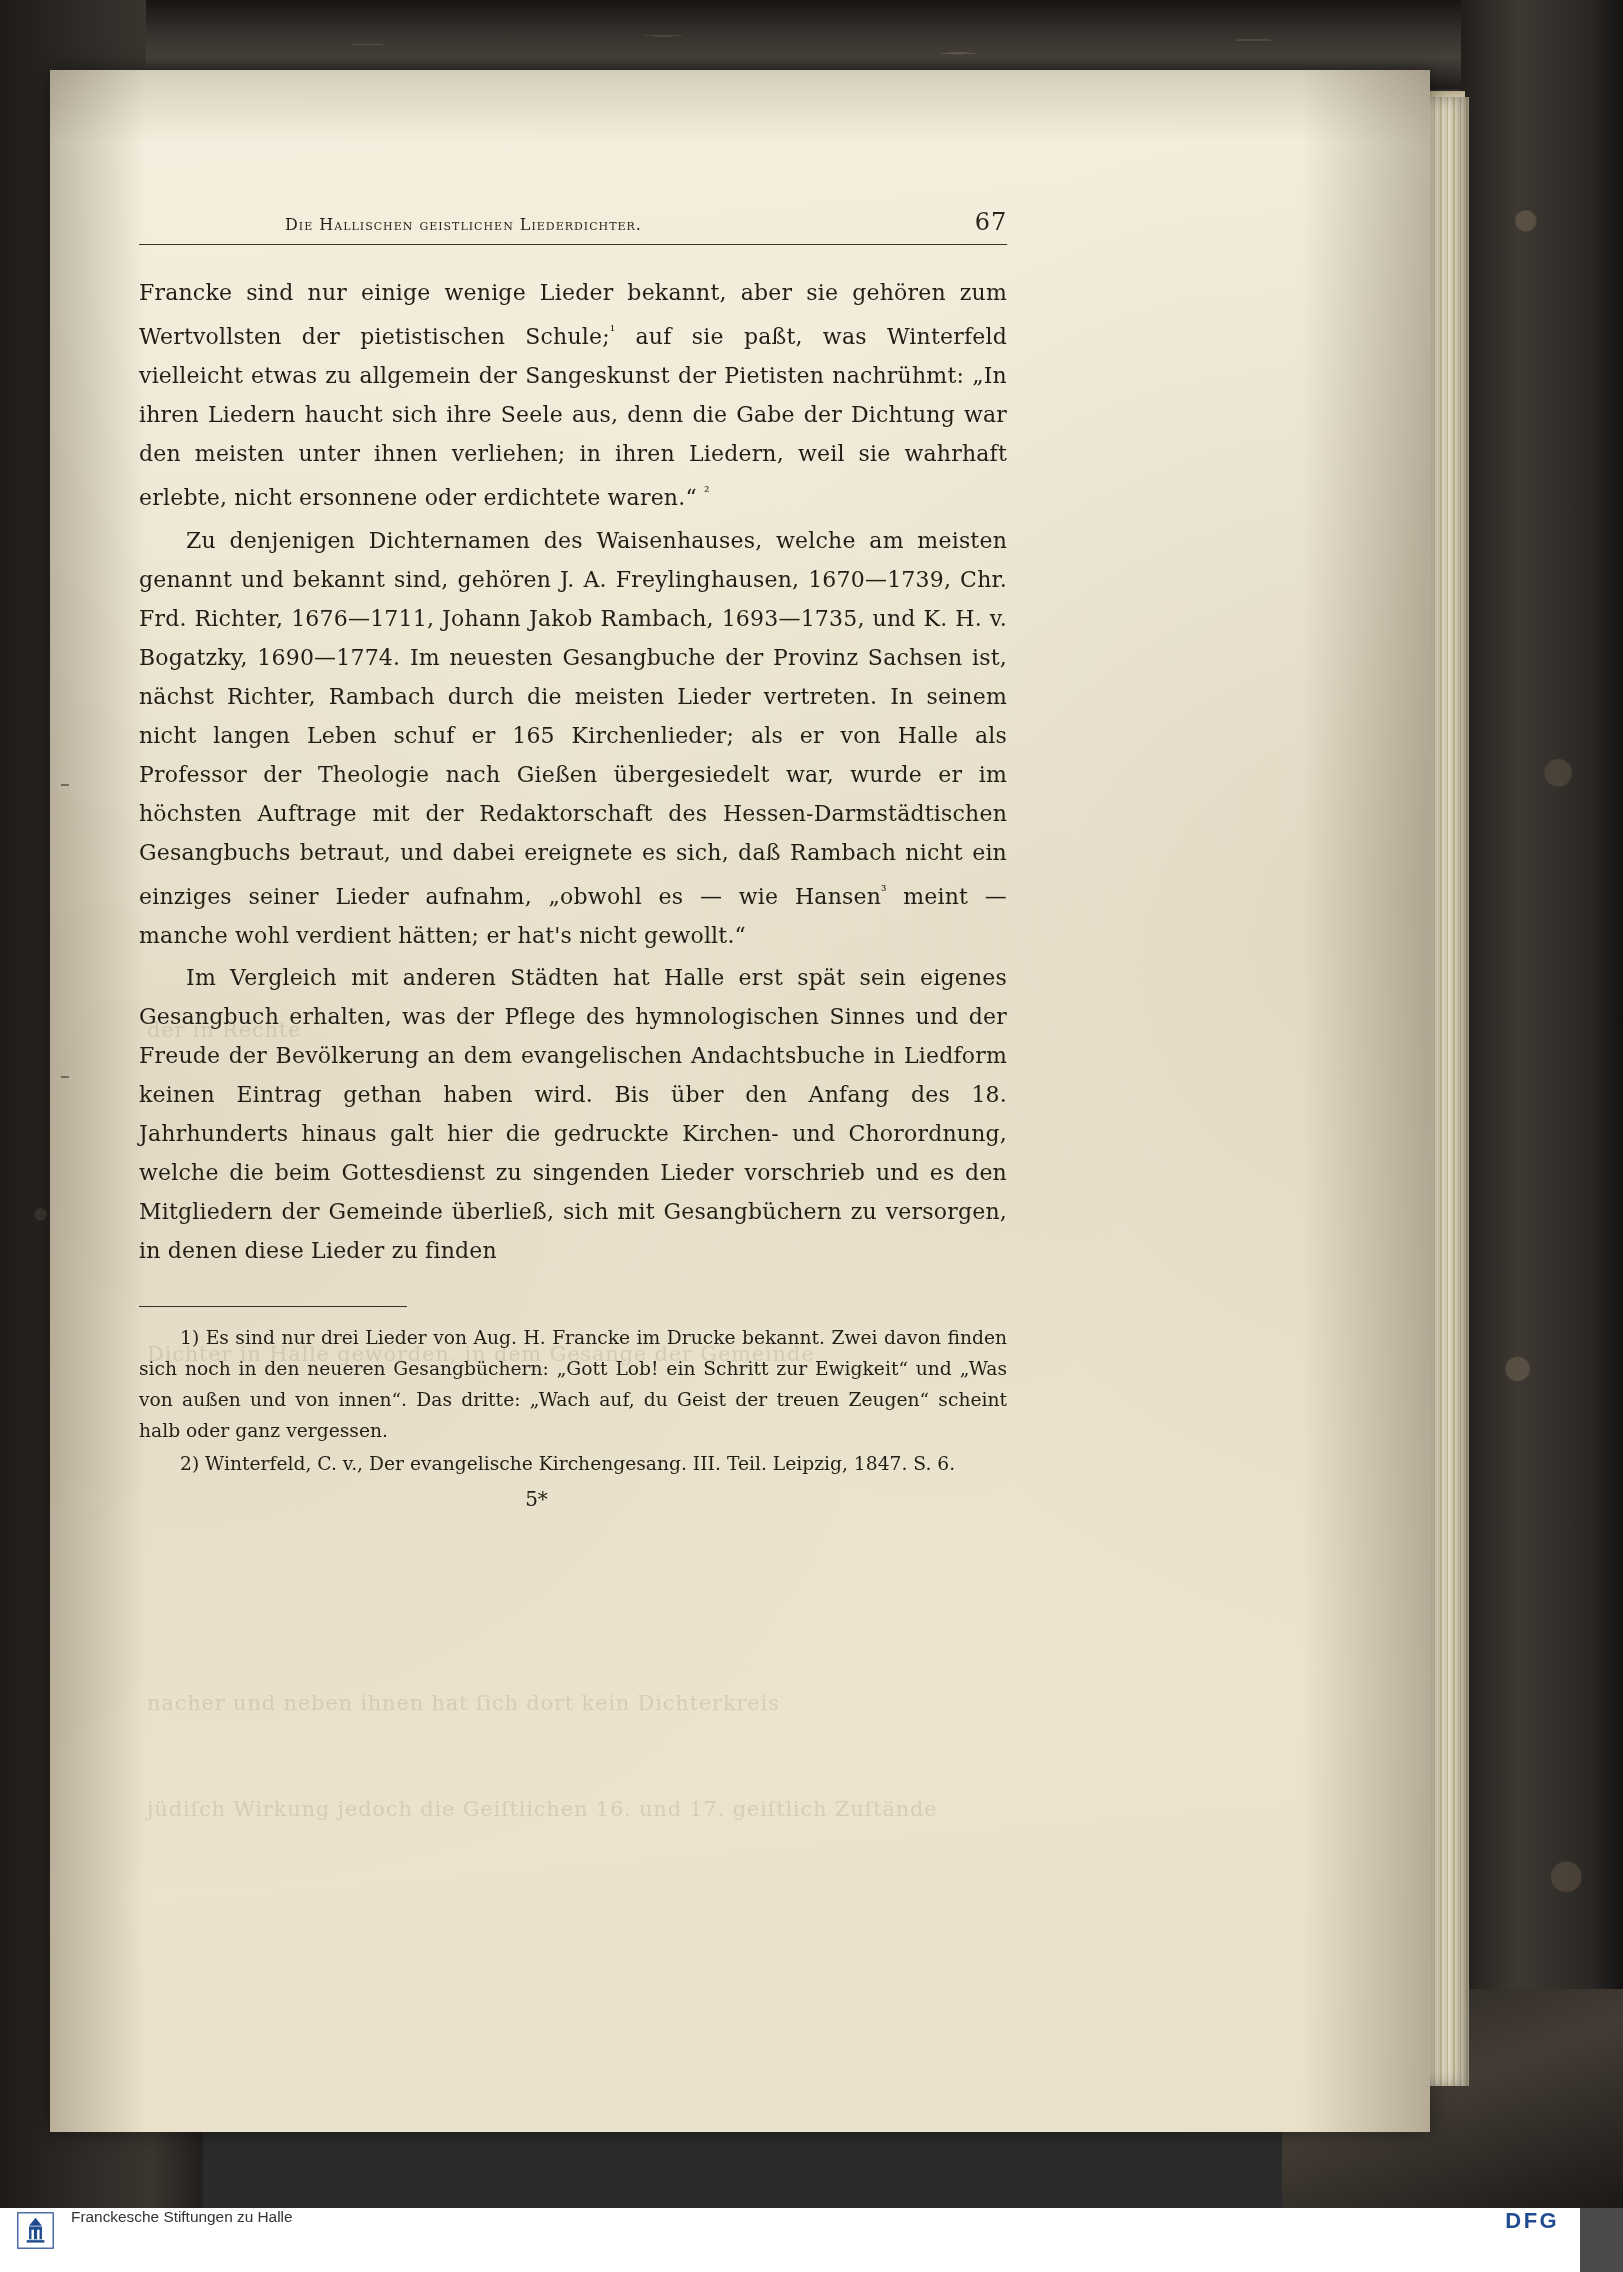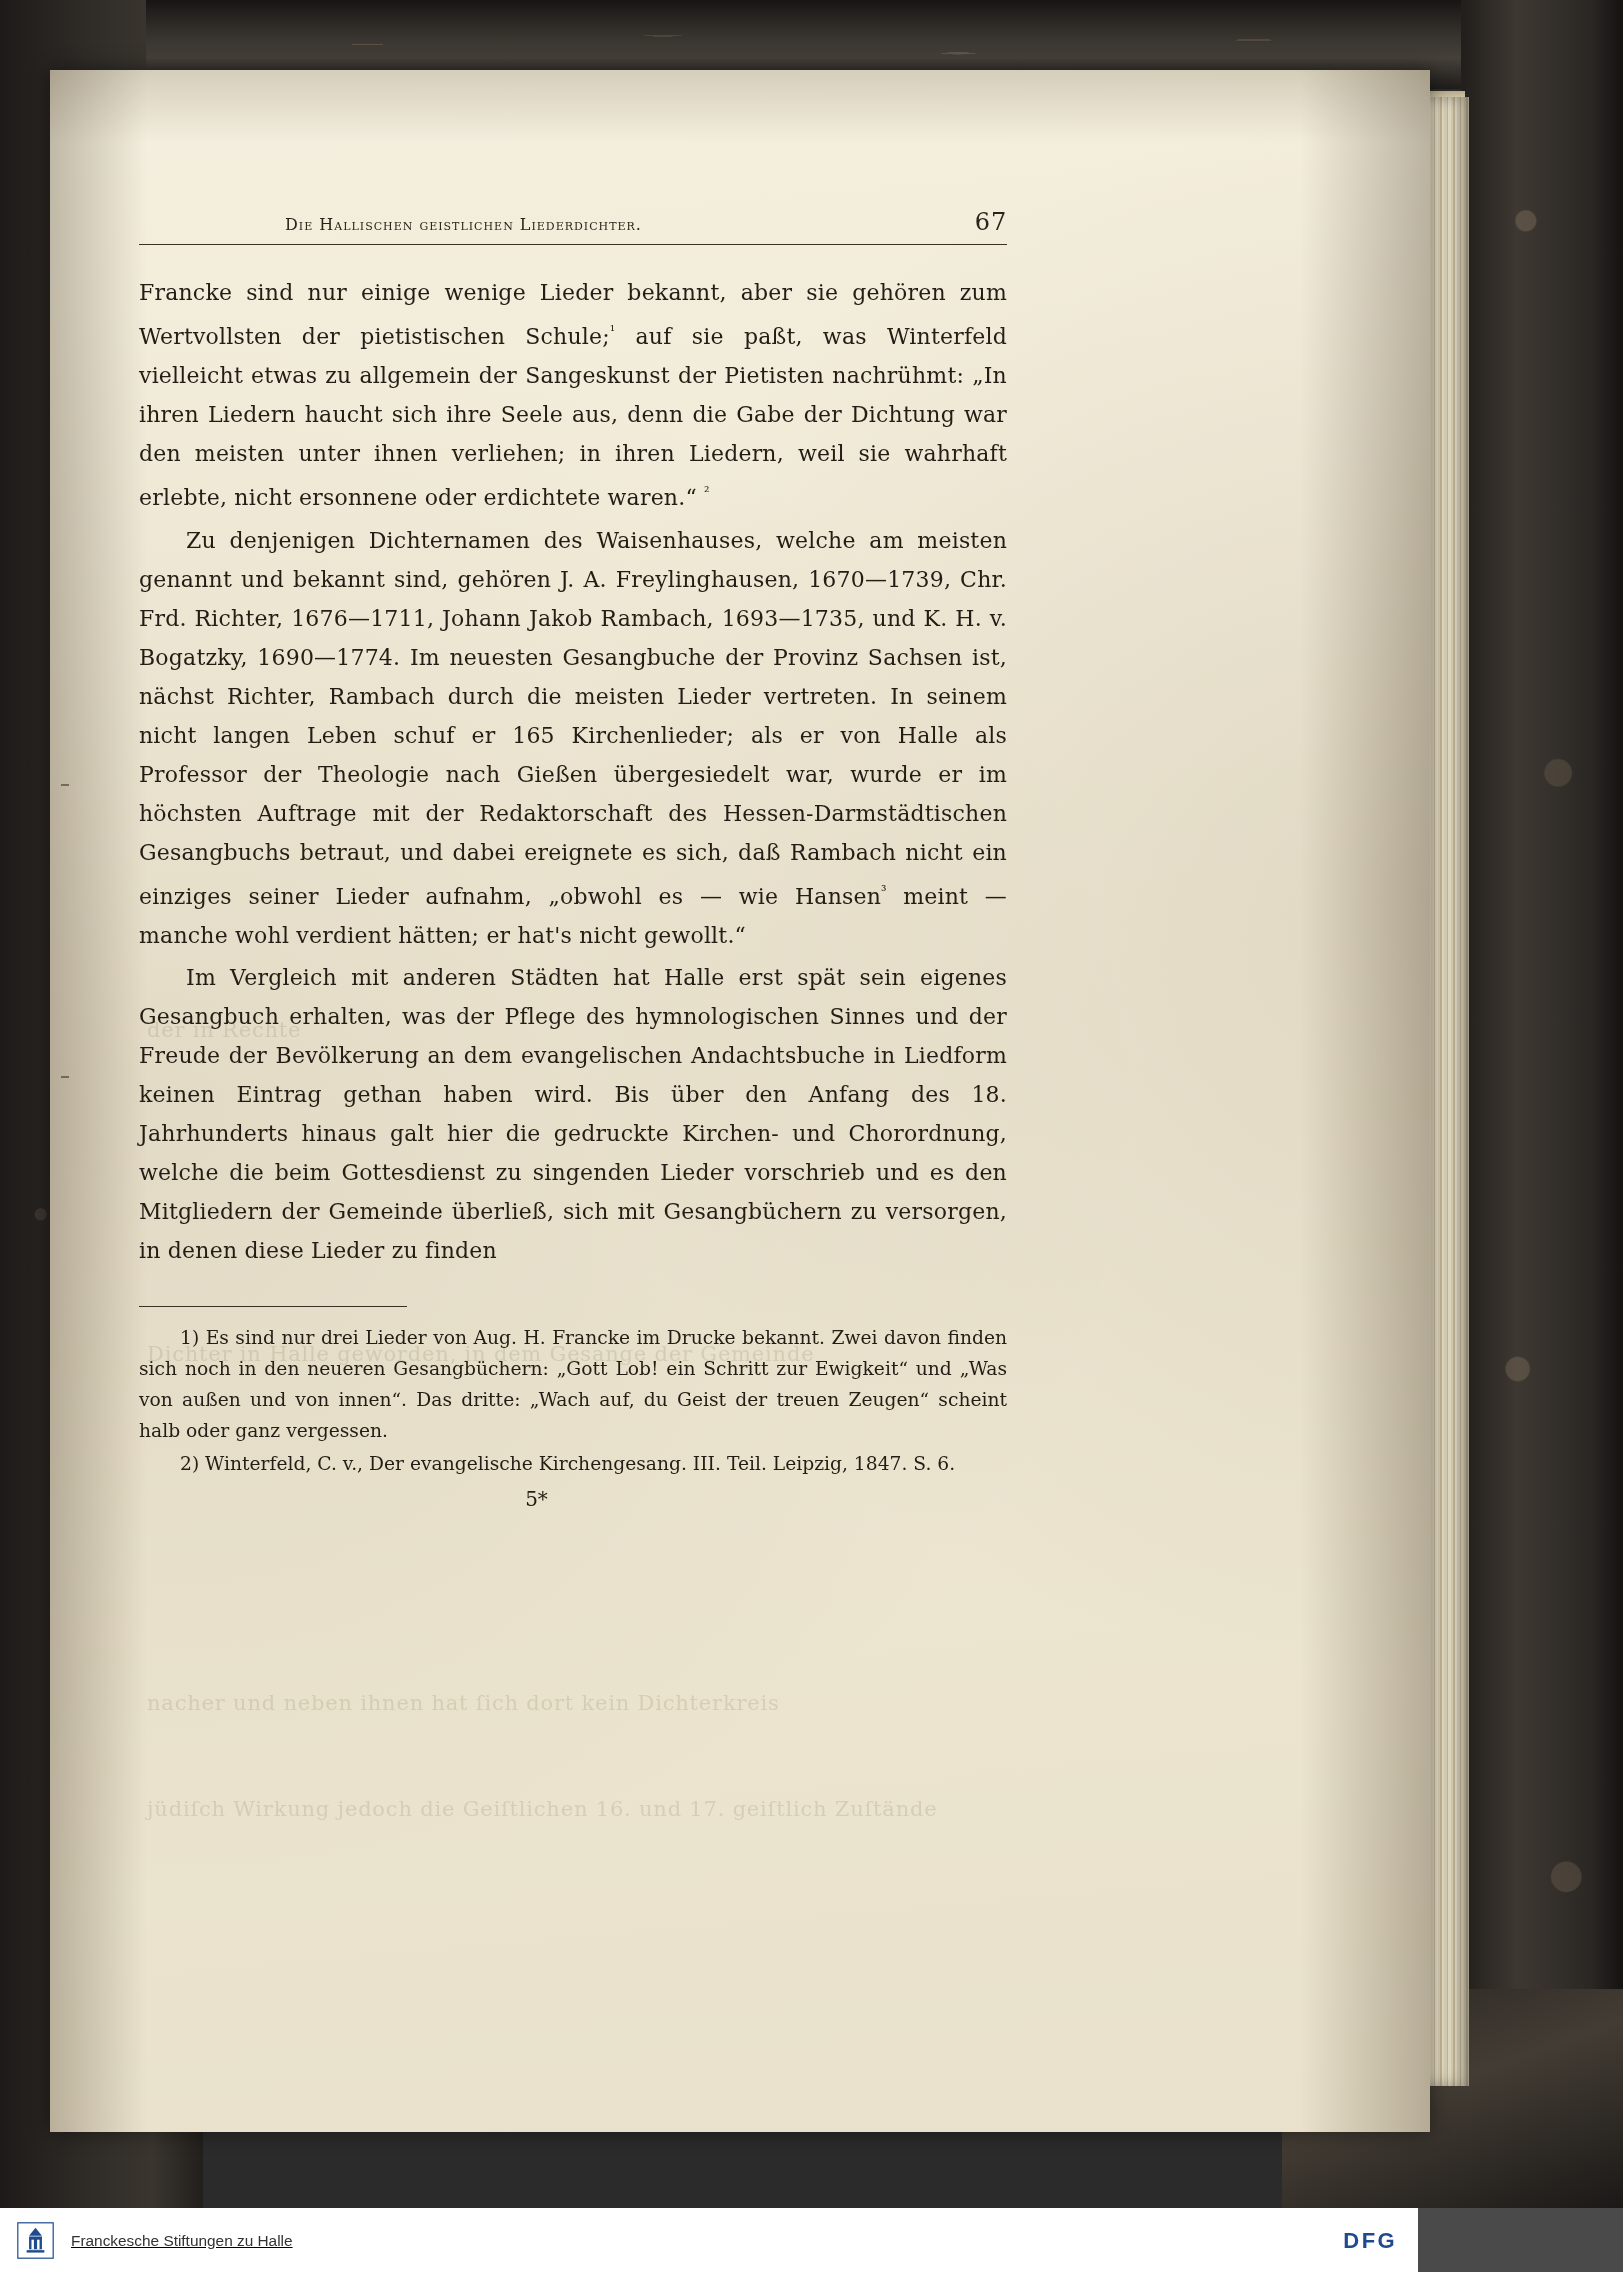--- a/index.html
+++ b/index.html
@@ -202,25 +202,23 @@
     line-height: 37px;
     letter-spacing: 0.8px;
     pointer-events: none;
     user-select: none;
   }
 
   
   .footer-bar {
     position: absolute;
     left: 0; top: 2208px;
-    width: 1418px; height: 65px;
+    width: 1580px; height: 65px;
     background: #ffffff;
     display: flex;
-    align-items: center;
-    text-decoration: underline;
   }
   .footer-logo {
     width: 45px; height: 45px;
     margin-left: 13px;
     display: flex;
     flex-direction: column;
     align-items: center;
     justify-content: center;
   }
   .footer-logo svg { display: block; }

